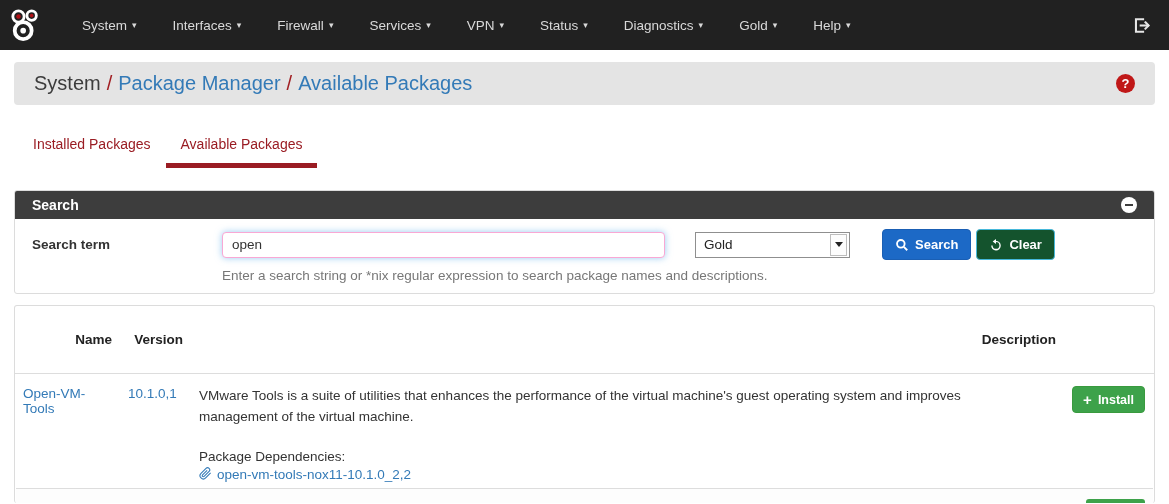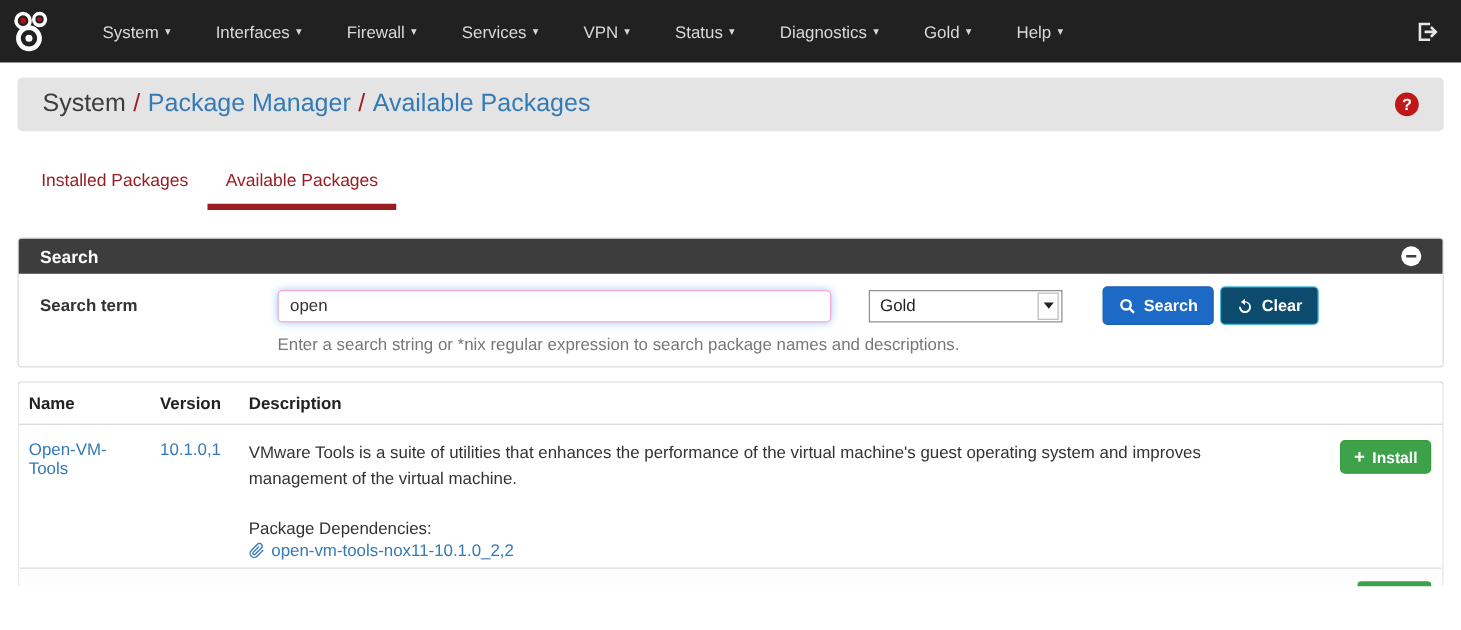--- a/index.html
+++ b/index.html
@@ -47,32 +47,32 @@
                 color:#333; outline:none; box-shadow:0 0 7px rgba(102,175,233,.65); font-family:"Liberation Sans",sans-serif; }
   .select-box { width:155px; height:26px; border:1px solid #8f8f8f; background:#fff; margin-left:30px;
                 display:flex; align-items:center; cursor:pointer; }
   .select-value { flex:1; font-size:13.5px; color:#222; padding-left:8px; }
   .select-arrow { width:17px; height:22px; margin:1px 2px 1px 0; border:1px solid #bdbdbd; background:#fdfdfd;
                   display:flex; align-items:center; justify-content:center; }
   .select-arrow::after { content:""; border:4px solid transparent; border-top:5px solid #222; margin-top:4px; }
   .btn { display:inline-flex; align-items:center; gap:6px; height:31px; padding:0 12px; border:1px solid transparent;
          border-radius:4px; color:#fff; font-size:13px; font-weight:bold; cursor:pointer; font-family:"Liberation Sans",sans-serif; }
   .btn-primary { background:#1c69c6; border-color:#1a5fb4; margin-left:32px; }
-  .btn-info { background:#0c4a6e; border-color:#46b8da; margin-left:5px; }
+  .btn-info { background:#14532d; border-color:#46b8da; margin-left:5px; }
   .help-text { margin:8px 0 2px 190px; font-size:13.5px; color:#777; }
 
   
   .pkg-table { width:100%; border-collapse:collapse; }
-  .pkg-table th { text-align:left; font-size:13.5px; color:#222; padding:9px 8px; border-bottom:1px solid #ddd; }
+  .pkg-table th { text-align:right; font-size:13.5px; color:#222; padding:26px 8px; border-bottom:1px solid #ddd; }
   .pkg-table td { vertical-align:top; font-size:13.5px; padding:12px 8px 6px; color:#333; }
   .col-name { width:105px; } .col-version { width:71px;margin-top:20px; } .col-action { width:76px; }
   .pkg-table a { color:#337ab7; text-decoration:none; cursor:pointer; }
   .desc p.desc-main { line-height:1.55; margin-bottom:18px; max-width:800px; }
   .deps-label { margin-bottom:3px;margin-top:21px; }
-  .dep-line { display:flex; align-items:center; gap:5px; }
+  .dep-line { display:flex; gap:5px; }
   .btn-install { background:#3da24a; border-color:#399a3e; height:27px; padding:0 10px; font-size:12.5px; float:right; margin-right:1px; }
   .plus-glyph { font-size:15px; font-weight:bold; line-height:1; }
   .partial-row { border-top:1px solid #ddd; height:15px; margin:0 1px; position:relative; background:#fdfdfd; }
   .partial-install { position:absolute; right:8px; bottom:0; width:59px; height:4px; background:#3da24a; border-radius:3px 3px 0 0; }
 </style>
 </head>
 <body>
 
 <nav class="navbar">
   <div class="logo">

